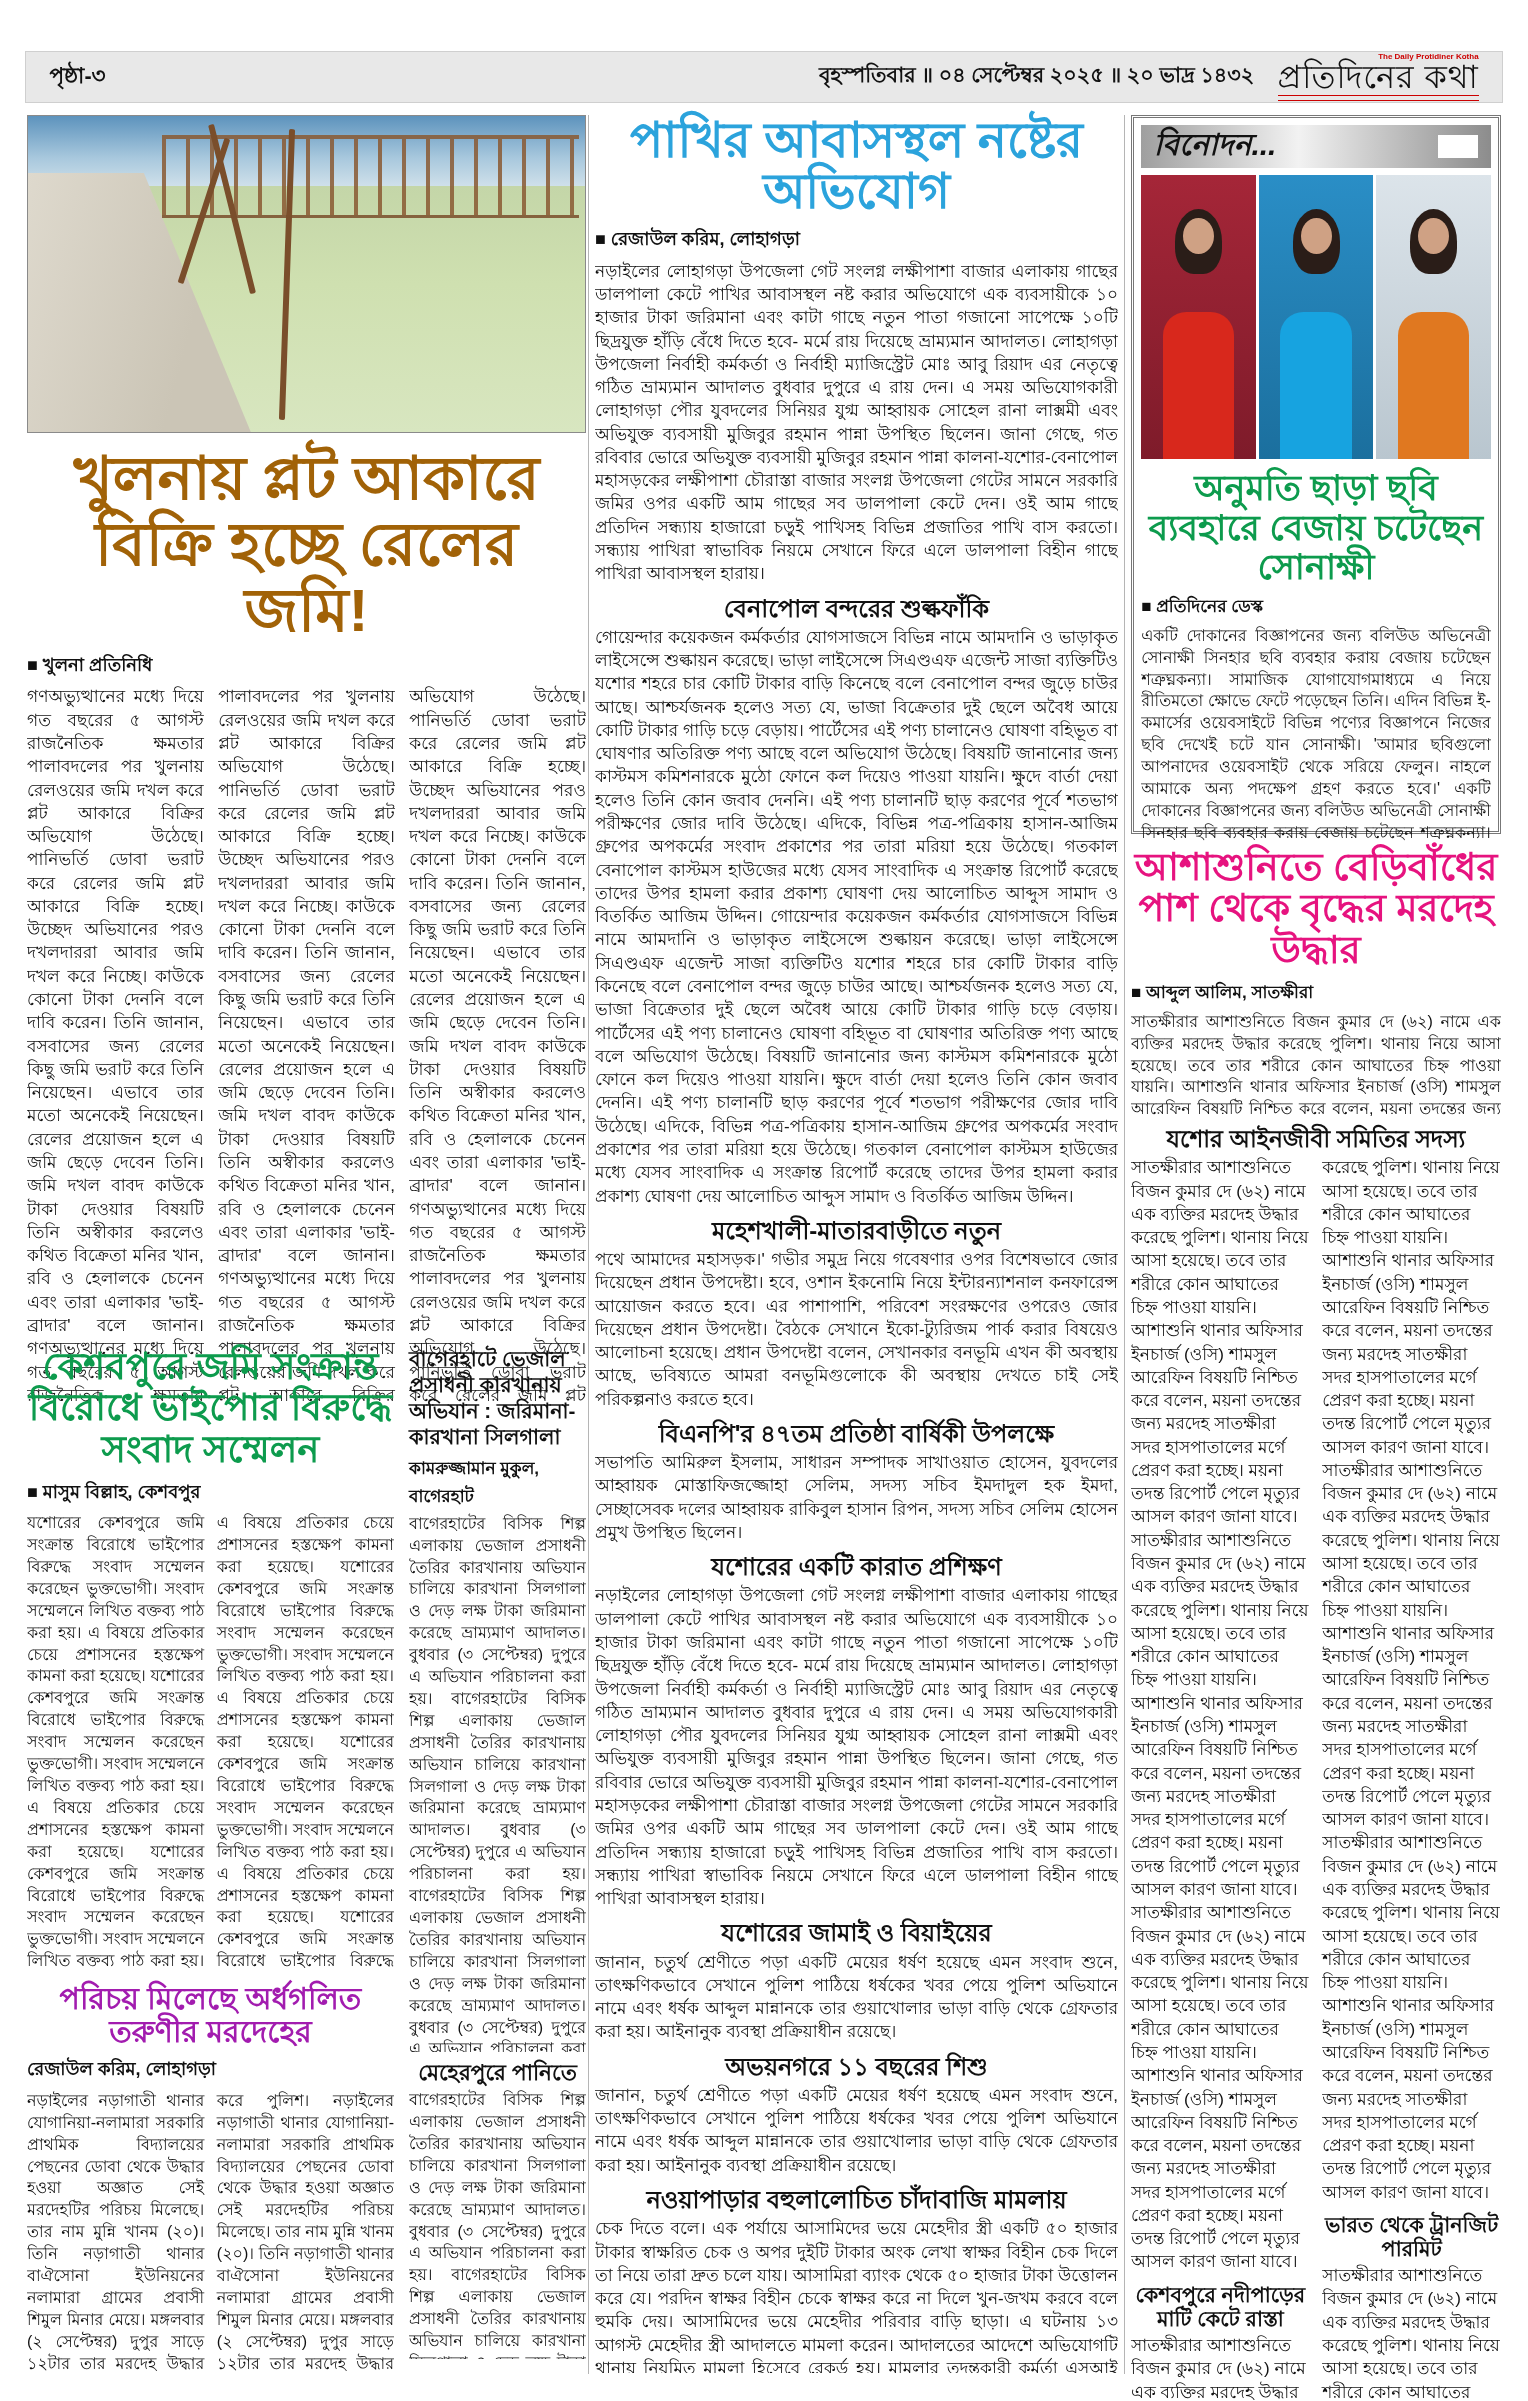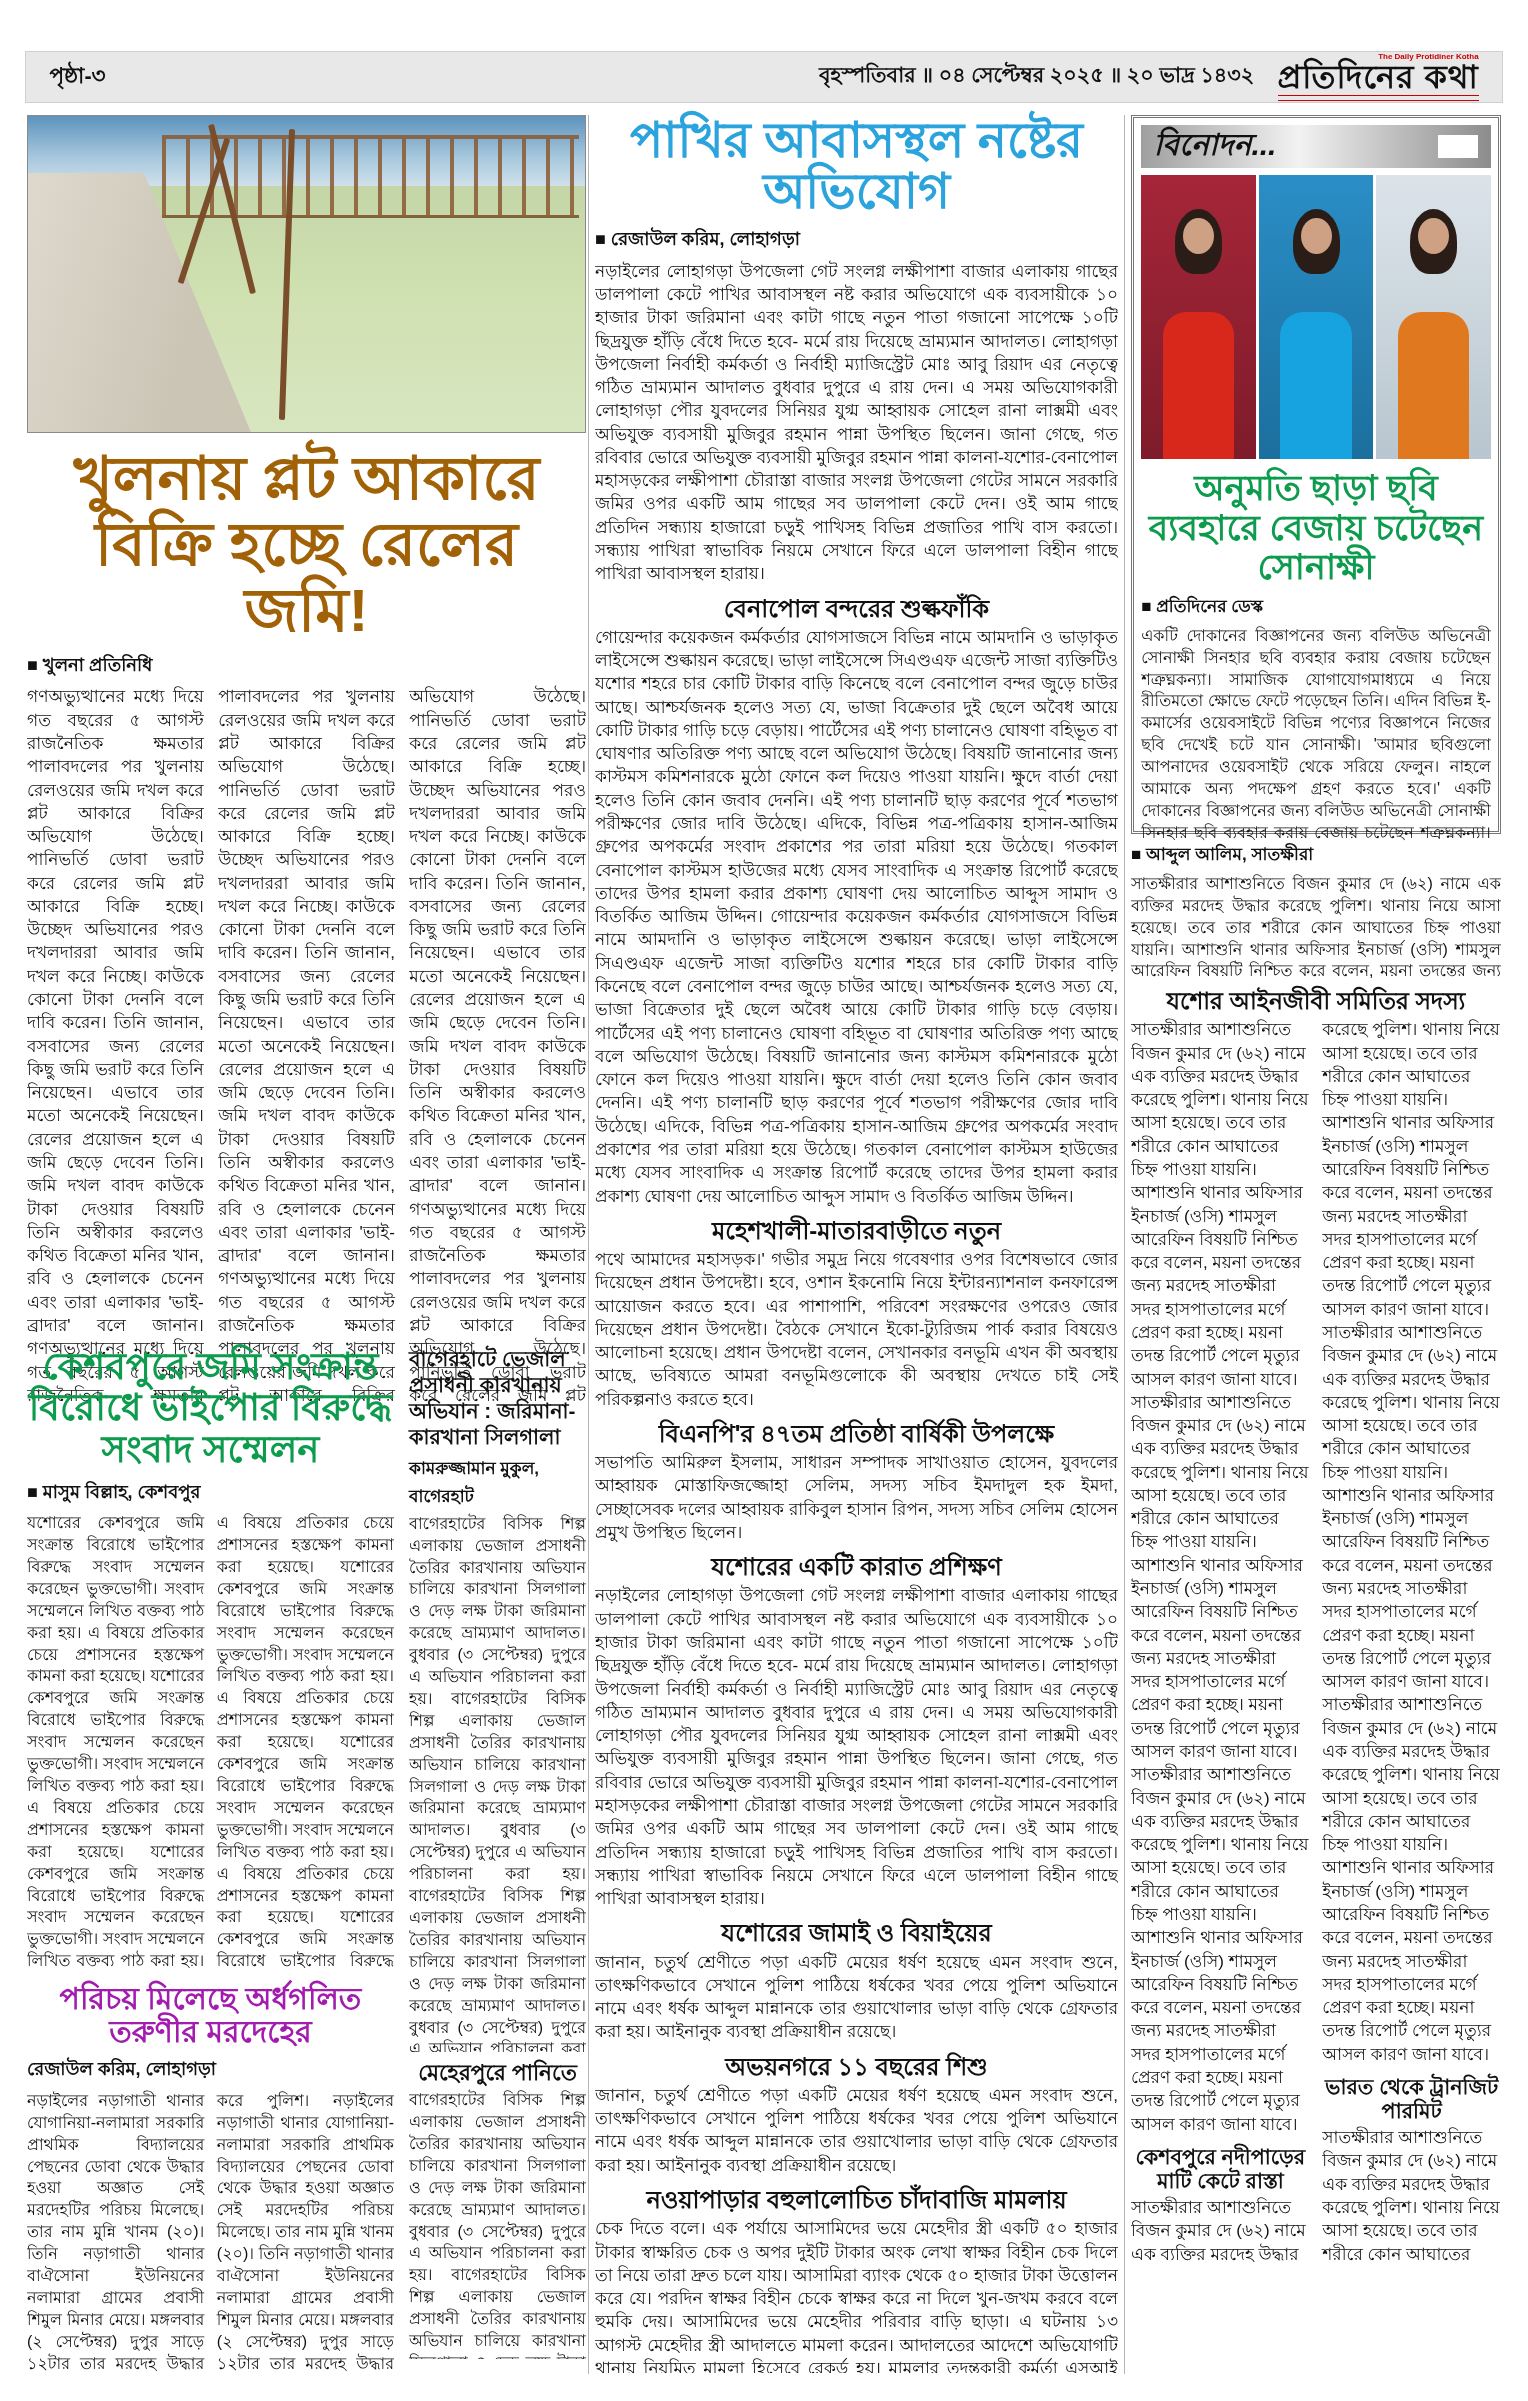--- a/index.html
+++ b/index.html
@@ -7,21 +7,21 @@
         font-family:"Liberation Sans","DejaVu Sans",sans-serif;color:#111;}
   
   .hdr{position:absolute;top:51px;left:25px;right:25px;height:52px;background:#e8e8e8;
        border:0.9px solid #cfcfcf;display:flex;justify-content:space-between;align-items:center;
        padding:0 23.4px;box-sizing:border-box;}
   .pageno{font-size:21.6px;font-weight:bold;}
   .hdr-right{display:flex;align-items:center;gap:23.4px;}
   .dateline{font-size:20.7px;font-weight:bold;}
   .masthead{display:flex;flex-direction:column;align-items:flex-end;line-height:1;}
   .masthead .tag{font-size:8px;color:#c00;font-weight:bold;}
-  .masthead .logo{font-size:32px;font-weight:bold;letter-spacing:0.9px;}
+  .masthead .logo{font-size:32px;font-weight:normal;letter-spacing:0.9px;}
   .masthead .bar{width:100%;height:3.6px;border-top:1.8px solid #c00;border-bottom:0.9px solid #c00;margin-top:1.8px;}
   
   .vrule{position:absolute;top:115px;bottom:27px;width:0.9px;background:#b5b5b5;}
   
   .jtext{text-align:justify;font-size:17px;line-height:1.37;word-break:break-word;}
   .byline{font-weight:bold;font-size:18px;margin:7.2px 0 3.6px;}
   .subhead{font-weight:bold;font-size:24px;text-align:center;margin:9px 0 3.6px;line-height:1.15;}
   
   .leftcol{position:absolute;left:27px;top:115px;width:559px;}
   .photo{height:316px;border:0.9px solid #8a8a8a;position:relative;overflow:hidden;background:#cfe0b0;}
@@ -181,20 +181,21 @@
           <span class="hair"></span>
           <span class="head"></span>
           <span class="dress"></span>
         </div>
       </div>
       <div class="ent-headline">অনুমতি ছাড়া ছবি ব্যবহারে বেজায় চটেছেন সোনাক্ষী</div>
       <div class="byline" style="font-size:17px">■ প্রতিদিনের ডেস্ক</div>
       <div class="ent-body jtext">একটি দোকানের বিজ্ঞাপনের জন্য বলিউড অভিনেত্রী সোনাক্ষী সিনহার ছবি ব্যবহার করায় বেজায় চটেছেন শত্রুঘ্নকন্যা। সামাজিক যোগাযোগমাধ্যমে এ নিয়ে রীতিমতো ক্ষোভে ফেটে পড়েছেন তিনি। এদিন বিভিন্ন ই-কমার্সের ওয়েবসাইটে বিভিন্ন পণ্যের বিজ্ঞাপনে নিজের ছবি দেখেই চটে যান সোনাক্ষী। 'আমার ছবিগুলো আপনাদের ওয়েবসাইট থেকে সরিয়ে ফেলুন। নাহলে আমাকে অন্য পদক্ষেপ গ্রহণ করতে হবে।' একটি দোকানের বিজ্ঞাপনের জন্য বলিউড অভিনেত্রী সোনাক্ষী সিনহার ছবি ব্যবহার করায় বেজায় চটেছেন শত্রুঘ্নকন্যা। সামাজিক যোগাযোগমাধ্যমে এ নিয়ে রীতিমতো ক্ষোভে ফেটে পড়েছেন তিনি। এদিন বিভিন্ন ই-কমার্সের ওয়েবসাইটে বিভিন্ন পণ্যের বিজ্ঞাপনে নিজের ছবি দেখেই চটে যান সোনাক্ষী। 'আমার ছবিগুলো আপনাদের ওয়েবসাইট থেকে সরিয়ে ফেলুন। নাহলে আমাকে অন্য পদক্ষেপ গ্রহণ করতে হবে।'</div>
     </div>
 
+    <div class="obit-headline">আশাশুনিতে বেড়িবাঁধের পাশ থেকে বৃদ্ধের মরদেহ উদ্ধার</div>
     <div class="byline" style="font-size:17px">■ আব্দুল আলিম, সাতক্ষীরা</div>
     <div class="obit-intro jtext">সাতক্ষীরার আশাশুনিতে বিজন কুমার দে (৬২) নামে এক ব্যক্তির মরদেহ উদ্ধার করেছে পুলিশ। থানায় নিয়ে আসা হয়েছে। তবে তার শরীরে কোন আঘাতের চিহ্ন পাওয়া যায়নি। আশাশুনি থানার অফিসার ইনচার্জ (ওসি) শামসুল আরেফিন বিষয়টি নিশ্চিত করে বলেন, ময়না তদন্তের জন্য মরদেহ সাতক্ষীরা সদর হাসপাতালের মর্গে প্রেরণ করা হচ্ছে। ময়না তদন্ত রিপোর্ট পেলে মৃত্যুর আসল কারণ জানা যাবে।</div>
     <div class="subhead" style="font-size:23.4px">যশোর আইনজীবী সমিতির সদস্য</div>
     <div class="obit-cols">
       <span class="jtext">সাতক্ষীরার আশাশুনিতে বিজন কুমার দে (৬২) নামে এক ব্যক্তির মরদেহ উদ্ধার করেছে পুলিশ। থানায় নিয়ে আসা হয়েছে। তবে তার শরীরে কোন আঘাতের চিহ্ন পাওয়া যায়নি। আশাশুনি থানার অফিসার ইনচার্জ (ওসি) শামসুল আরেফিন বিষয়টি নিশ্চিত করে বলেন, ময়না তদন্তের জন্য মরদেহ সাতক্ষীরা সদর হাসপাতালের মর্গে প্রেরণ করা হচ্ছে। ময়না তদন্ত রিপোর্ট পেলে মৃত্যুর আসল কারণ জানা যাবে। সাতক্ষীরার আশাশুনিতে বিজন কুমার দে (৬২) নামে এক ব্যক্তির মরদেহ উদ্ধার করেছে পুলিশ। থানায় নিয়ে আসা হয়েছে। তবে তার শরীরে কোন আঘাতের চিহ্ন পাওয়া যায়নি। আশাশুনি থানার অফিসার ইনচার্জ (ওসি) শামসুল আরেফিন বিষয়টি নিশ্চিত করে বলেন, ময়না তদন্তের জন্য মরদেহ সাতক্ষীরা সদর হাসপাতালের মর্গে প্রেরণ করা হচ্ছে। ময়না তদন্ত রিপোর্ট পেলে মৃত্যুর আসল কারণ জানা যাবে। সাতক্ষীরার আশাশুনিতে বিজন কুমার দে (৬২) নামে এক ব্যক্তির মরদেহ উদ্ধার করেছে পুলিশ। থানায় নিয়ে আসা হয়েছে। তবে তার শরীরে কোন আঘাতের চিহ্ন পাওয়া যায়নি। আশাশুনি থানার অফিসার ইনচার্জ (ওসি) শামসুল আরেফিন বিষয়টি নিশ্চিত করে বলেন, ময়না তদন্তের জন্য মরদেহ সাতক্ষীরা সদর হাসপাতালের মর্গে প্রেরণ করা হচ্ছে। ময়না তদন্ত রিপোর্ট পেলে মৃত্যুর আসল কারণ জানা যাবে।</span>
       <div class="subhead">কেশবপুরে নদীপাড়ের মাটি কেটে রাস্তা</div>
       <span class="jtext">সাতক্ষীরার আশাশুনিতে বিজন কুমার দে (৬২) নামে এক ব্যক্তির মরদেহ উদ্ধার করেছে পুলিশ। থানায় নিয়ে আসা হয়েছে। তবে তার শরীরে কোন আঘাতের চিহ্ন পাওয়া যায়নি। আশাশুনি থানার অফিসার ইনচার্জ (ওসি) শামসুল আরেফিন বিষয়টি নিশ্চিত করে বলেন, ময়না তদন্তের জন্য মরদেহ সাতক্ষীরা সদর হাসপাতালের মর্গে প্রেরণ করা হচ্ছে। ময়না তদন্ত রিপোর্ট পেলে মৃত্যুর আসল কারণ জানা যাবে। সাতক্ষীরার আশাশুনিতে বিজন কুমার দে (৬২) নামে এক ব্যক্তির মরদেহ উদ্ধার করেছে পুলিশ। থানায় নিয়ে আসা হয়েছে। তবে তার শরীরে কোন আঘাতের চিহ্ন পাওয়া যায়নি। আশাশুনি থানার অফিসার ইনচার্জ (ওসি) শামসুল আরেফিন বিষয়টি নিশ্চিত করে বলেন, ময়না তদন্তের জন্য মরদেহ সাতক্ষীরা সদর হাসপাতালের মর্গে প্রেরণ করা হচ্ছে। ময়না তদন্ত রিপোর্ট পেলে মৃত্যুর আসল কারণ জানা যাবে। সাতক্ষীরার আশাশুনিতে বিজন কুমার দে (৬২) নামে এক ব্যক্তির মরদেহ উদ্ধার করেছে পুলিশ। থানায় নিয়ে আসা হয়েছে। তবে তার শরীরে কোন আঘাতের চিহ্ন পাওয়া যায়নি। আশাশুনি থানার অফিসার ইনচার্জ (ওসি) শামসুল আরেফিন বিষয়টি নিশ্চিত করে বলেন, ময়না তদন্তের জন্য মরদেহ সাতক্ষীরা সদর হাসপাতালের মর্গে প্রেরণ করা হচ্ছে। ময়না তদন্ত রিপোর্ট পেলে মৃত্যুর আসল কারণ জানা যাবে।</span>
       <div class="subhead">ভারত থেকে ট্রানজিট পারমিট</div>
       <span class="jtext">সাতক্ষীরার আশাশুনিতে বিজন কুমার দে (৬২) নামে এক ব্যক্তির মরদেহ উদ্ধার করেছে পুলিশ। থানায় নিয়ে আসা হয়েছে। তবে তার শরীরে কোন আঘাতের চিহ্ন পাওয়া যায়নি। আশাশুনি থানার অফিসার ইনচার্জ (ওসি) শামসুল আরেফিন বিষয়টি নিশ্চিত করে বলেন, ময়না তদন্তের জন্য মরদেহ সাতক্ষীরা সদর হাসপাতালের মর্গে প্রেরণ করা হচ্ছে। ময়না তদন্ত রিপোর্ট পেলে মৃত্যুর আসল কারণ জানা যাবে। সাতক্ষীরার আশাশুনিতে বিজন কুমার দে (৬২) নামে এক ব্যক্তির মরদেহ উদ্ধার করেছে পুলিশ। থানায় নিয়ে আসা হয়েছে। তবে তার শরীরে কোন আঘাতের চিহ্ন পাওয়া যায়নি। আশাশুনি থানার অফিসার ইনচার্জ (ওসি) শামসুল আরেফিন বিষয়টি নিশ্চিত করে বলেন, ময়না তদন্তের জন্য মরদেহ সাতক্ষীরা সদর হাসপাতালের মর্গে প্রেরণ করা হচ্ছে। ময়না তদন্ত রিপোর্ট পেলে মৃত্যুর আসল কারণ জানা যাবে।</span>
       

